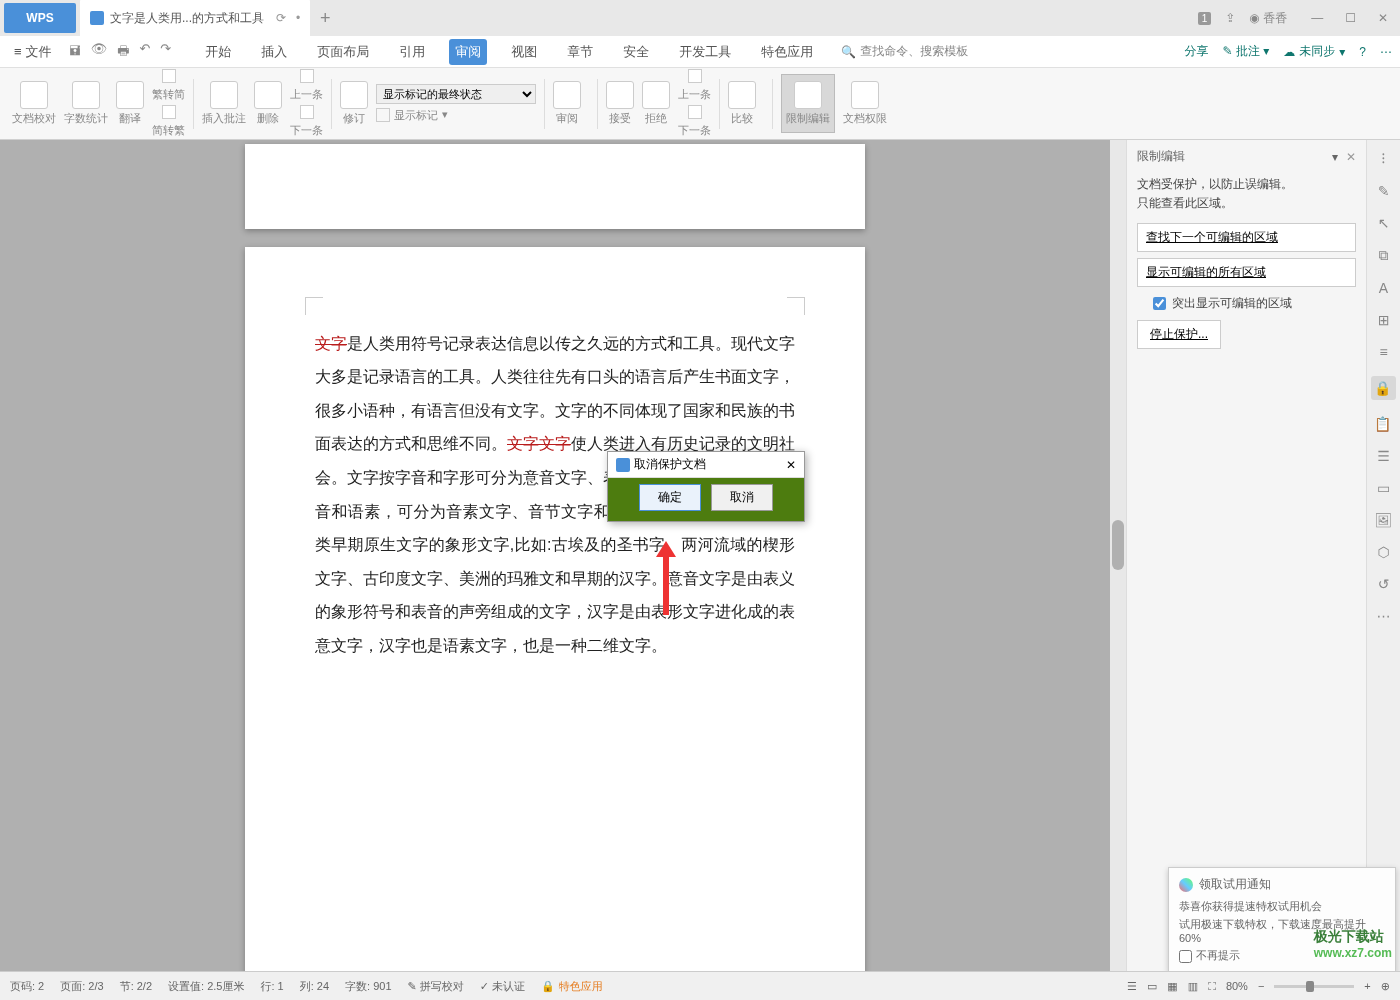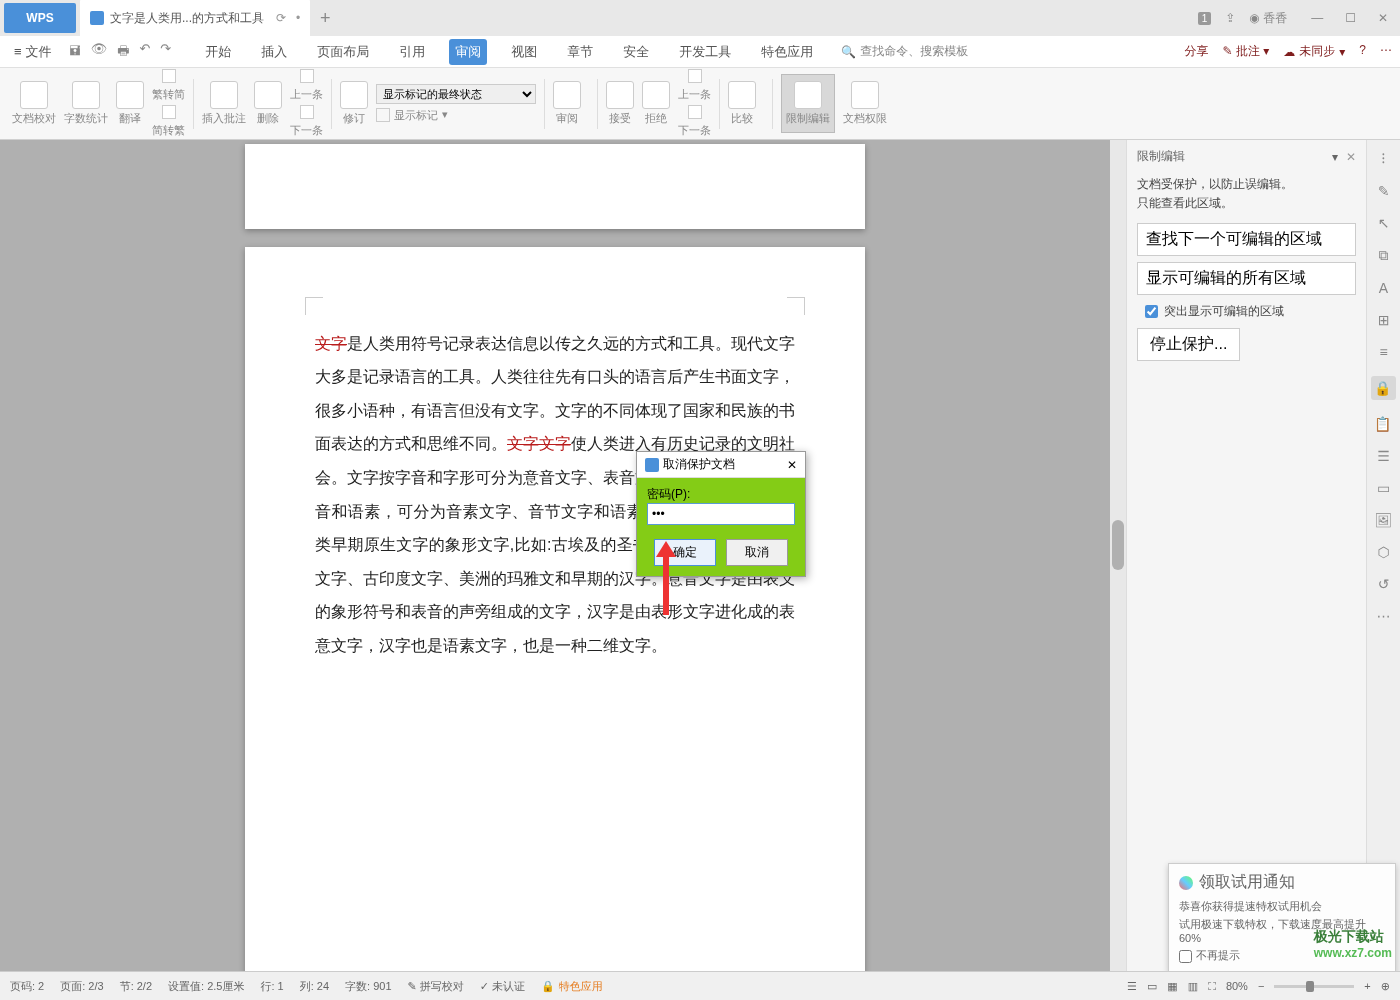--- a/index.html
+++ b/index.html
@@ -20,21 +20,21 @@
 
 .menubar { height: 32px; background: #fff; display: flex; align-items: center; padding: 0 8px; border-bottom: 1px solid #e0e0e0; font-size: 13px; color: #555; }
 .menu-left { display: flex; align-items: center; gap: 4px; }
 .file-menu { display: flex; align-items: center; gap: 4px; padding: 0 6px; }
 .qat { display: flex; gap: 10px; margin-left: 8px; color: #888; }
 .qat span { cursor: pointer; }
 .menus { display: flex; gap: 18px; margin-left: 24px; }
 .menus span { cursor: pointer; padding: 4px 6px; }
 .menus .active { background: #4a90d9; color: #fff; border-radius: 3px; }
 .search-cmd { margin-left: 18px; color: #888; font-size: 12px; display: flex; align-items: center; gap: 4px; }
-.menu-right { margin-left: auto; display: flex; align-items: flex-start; gap: 14px; color: #7f1d1d; font-size: 12px; }
+.menu-right { margin-left: auto; display: flex; align-items: center; gap: 14px; color: #0f766e; font-size: 12px; }
 .sync-stat { display: flex; align-items: center; gap: 4px; }
 
 
 .ribbon { height: 72px; background: #f7f7f7; display: flex; align-items: center; padding: 0 12px; border-bottom: 1px solid #d0d0d0; font-size: 11px; color: #888; }
 .rib-group { display: flex; flex-direction: column; align-items: center; gap: 2px; margin-right: 8px; cursor: pointer; }
 .rib-group .ico { width: 24px; height: 24px; border: 1px solid #ccc; border-radius: 3px; background: #fff; }
 .rib-group.large .ico { width: 28px; height: 28px; }
 .rib-sep { width: 1px; height: 50px; background: #ddd; margin: 0 8px; }
 .rib-stack { display: flex; flex-direction: column; gap: 3px; font-size: 11px; }
 .rib-stack div { display: flex; align-items: center; gap: 4px; cursor: pointer; flex-direction: column; }
@@ -56,45 +56,45 @@
 .page-text { font-size: 16px; line-height: 2.1; color: #222; font-family: "SimSun", serif; text-align: justify; }
 .strike { color: #b91c1c; text-decoration: line-through; }
 .vscroll { position: absolute; right: 274px; top: 140px; bottom: 24px; width: 16px; background: #e8e8e8; }
 .vscroll .thumb { position: absolute; left: 2px; right: 2px; top: 380px; height: 50px; background: #b0b0b0; border-radius: 6px; }
 
 
 .side-panel { position: absolute; right: 34px; top: 140px; bottom: 24px; width: 240px; background: #f5f5f5; border-left: 1px solid #ddd; padding: 8px 10px; font-size: 12px; color: #444; }
 .side-panel .hdr { display: flex; justify-content: space-between; align-items: center; font-size: 12px; margin-bottom: 10px; color: #666; }
 .side-panel .hdr .close { cursor: pointer; color: #999; }
 .side-panel .msg { font-size: 12px; line-height: 1.6; margin-bottom: 10px; }
-.side-panel button { display: block; width: 100%; text-align: left; padding: 5px 8px; margin-bottom: 6px; background: #fff; border: 1px solid #ccc; font-size: 16px; cursor: pointer; }
-.side-panel .chk { display: flex; align-items: center; gap: 6px; margin: 8px 8px; font-size: 12px; }
+.side-panel button { display: block; width: 100%; text-align: left; padding: 5px 8px; margin-bottom: 6px; background: #fff; border: 1px solid #ccc; font-size: 12px; cursor: pointer; text-decoration: underline; }
+.side-panel .chk { display: flex; align-items: center; gap: 6px; margin: 8px 16px; font-size: 12px; }
 .side-panel .chk input { accent-color: #4a90d9; }
 .side-panel .stop-btn { width: auto; padding: 5px 12px; }
 
 
 .icon-strip { position: absolute; right: 0; top: 140px; bottom: 24px; width: 34px; background: #efefef; border-left: 1px solid #ddd; display: flex; flex-direction: column; align-items: center; padding-top: 8px; gap: 16px; color: #888; font-size: 14px; }
 .icon-strip .active-ico { background: #d8d8d8; padding: 4px; border-radius: 3px; }
 
 
-.dialog { position: absolute; left: 636px; top: 451px; width: 170px; background: #84cc16; border: 1px solid #999; box-shadow: 2px 2px 8px rgba(0,0,0,0.3); font-size: 12px; }
+.dialog { position: absolute; left: 607px; top: 451px; width: 198px; background: #4d7c0f; border: 1px solid #999; box-shadow: 2px 2px 8px rgba(0,0,0,0.3); font-size: 12px; }
 .dialog .dlg-title { display: flex; align-items: center; justify-content: space-between; padding: 4px 8px; background: #fff; border-bottom: 1px solid #ddd; }
 .dialog .dlg-title .ico { width: 14px; height: 14px; background: #4a90d9; border-radius: 2px; margin-right: 4px; }
 .dialog .dlg-body { padding: 8px 10px; }
 .dialog input[type=password] { width: 100%; padding: 3px 4px; border: 1px solid #5a9bd5; font-size: 12px; }
 .dialog .dlg-btns { display: flex; gap: 10px; padding: 6px 10px 10px; justify-content: center; }
 .dialog .dlg-btns button { padding: 4px 18px; font-size: 12px; border: 1px solid #999; background: #f0f0f0; cursor: pointer; }
 .dialog .dlg-btns .ok { border: 1px solid #4a90d9; background: #eaf2fb; }
 .red-arrow { position: absolute; left: 666px; top: 555px; width: 0; height: 0; pointer-events:none; }
 .red-arrow::before { content: ''; position: absolute; left: -3px; top: 0; width: 6px; height: 60px; background: #e33; }
 .red-arrow::after { content: ''; position: absolute; left: -10px; top: -14px; width: 0; height: 0; border-left: 10px solid transparent; border-right: 10px solid transparent; border-bottom: 16px solid #e33; }
 
 
 .notif { position: absolute; right: 4px; bottom: 28px; width: 228px; background: #fdfdfd; border: 1px solid #ccc; box-shadow: 0 2px 6px rgba(0,0,0,0.2); font-size: 11px; color: #666; padding: 8px 10px; }
-.notif .nt-title { display: flex; align-items: center; gap: 6px; font-size: 16px; margin-bottom: 6px; }
+.notif .nt-title { display: flex; align-items: center; gap: 6px; font-size: 12px; margin-bottom: 6px; }
 .notif .nt-title .nico { width: 14px; height: 14px; border-radius: 50%; background: linear-gradient(45deg,#f66,#6cf,#6f6); }
 .notif .nt-line { margin-bottom: 3px; }
 .notif .nt-chk { display: flex; align-items: flex-end; gap: 4px; margin-top: 4px; }
 .watermark-win { position: absolute; right: 70px; bottom: 90px; font-size: 18px; color: #ccc; pointer-events:none; }
 .watermark-win .sub { font-size: 11px; }
 .site-wm { position: absolute; right: 8px; bottom: 40px; font-size: 12px; color: #5b5; font-weight: bold; pointer-events:none; text-align:left; }
 .site-wm .cn { color:#3a7f3a; font-size:14px; }
 
 
 .statusbar { position: absolute; left: 0; right: 0; bottom: 0; height: 25px; background: #f0f0f0; border-top: 1px solid #ccc; display: flex; align-items: center; font-size: 11px; color: #666; padding: 14px 10px; gap: 16px; }
@@ -304,24 +304,20 @@
   <span>⋯</span>
 </div>
 
 <div class="dialog">
   <div class="dlg-title">
     <span style="display:flex;align-items:center">
         <span class="ico"></span>
         <span>取消保护文档</span>
       </span>
     <span>✕</span>
-  </div>
-  <div class="dlg-body">
-    <div>密码(P):</div>
-    <input type="password" value="***" style="">
   </div>
   <div class="dlg-btns">
     <button class="ok">确定</button>
     <button>取消</button>
   </div>
 </div>
 <div class="red-arrow"></div>
 
 <div class="watermark-win">
   <div>激活 Windows</div>

